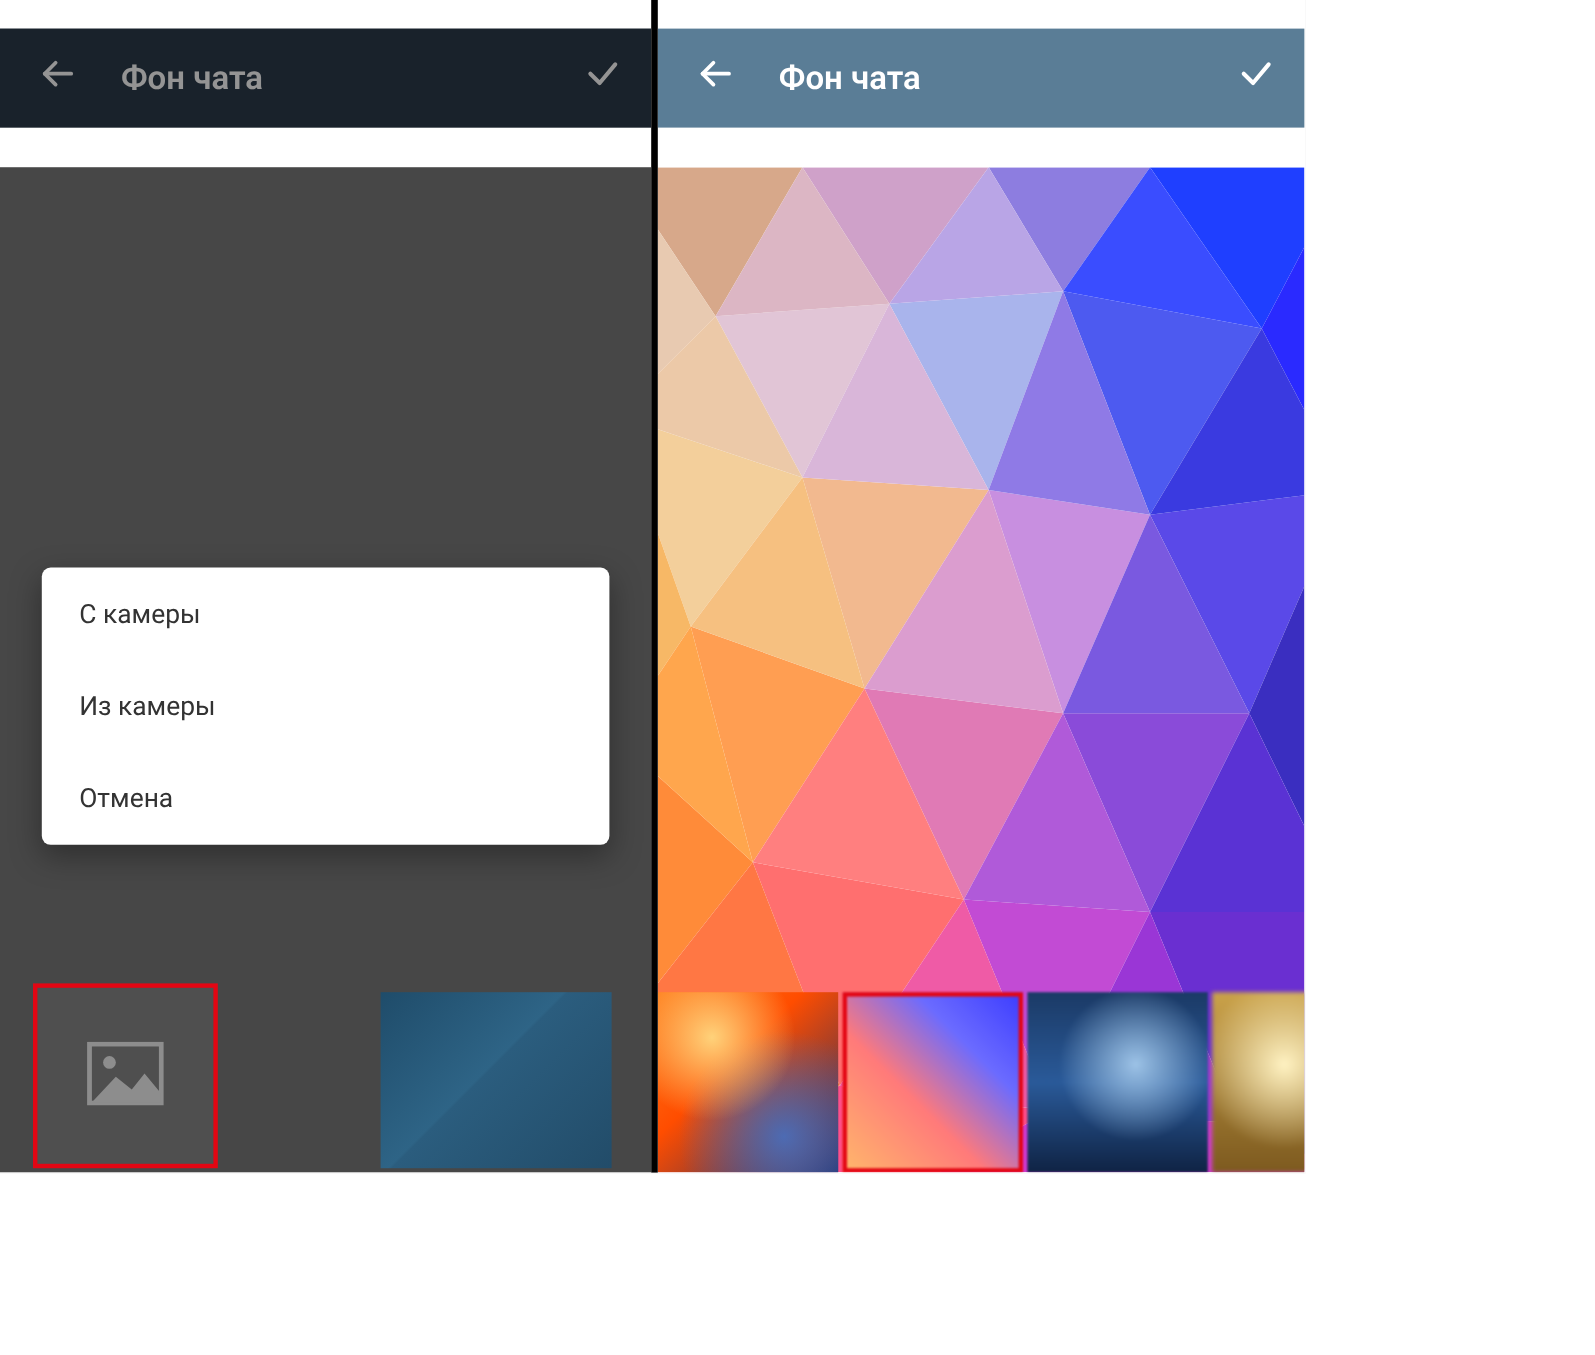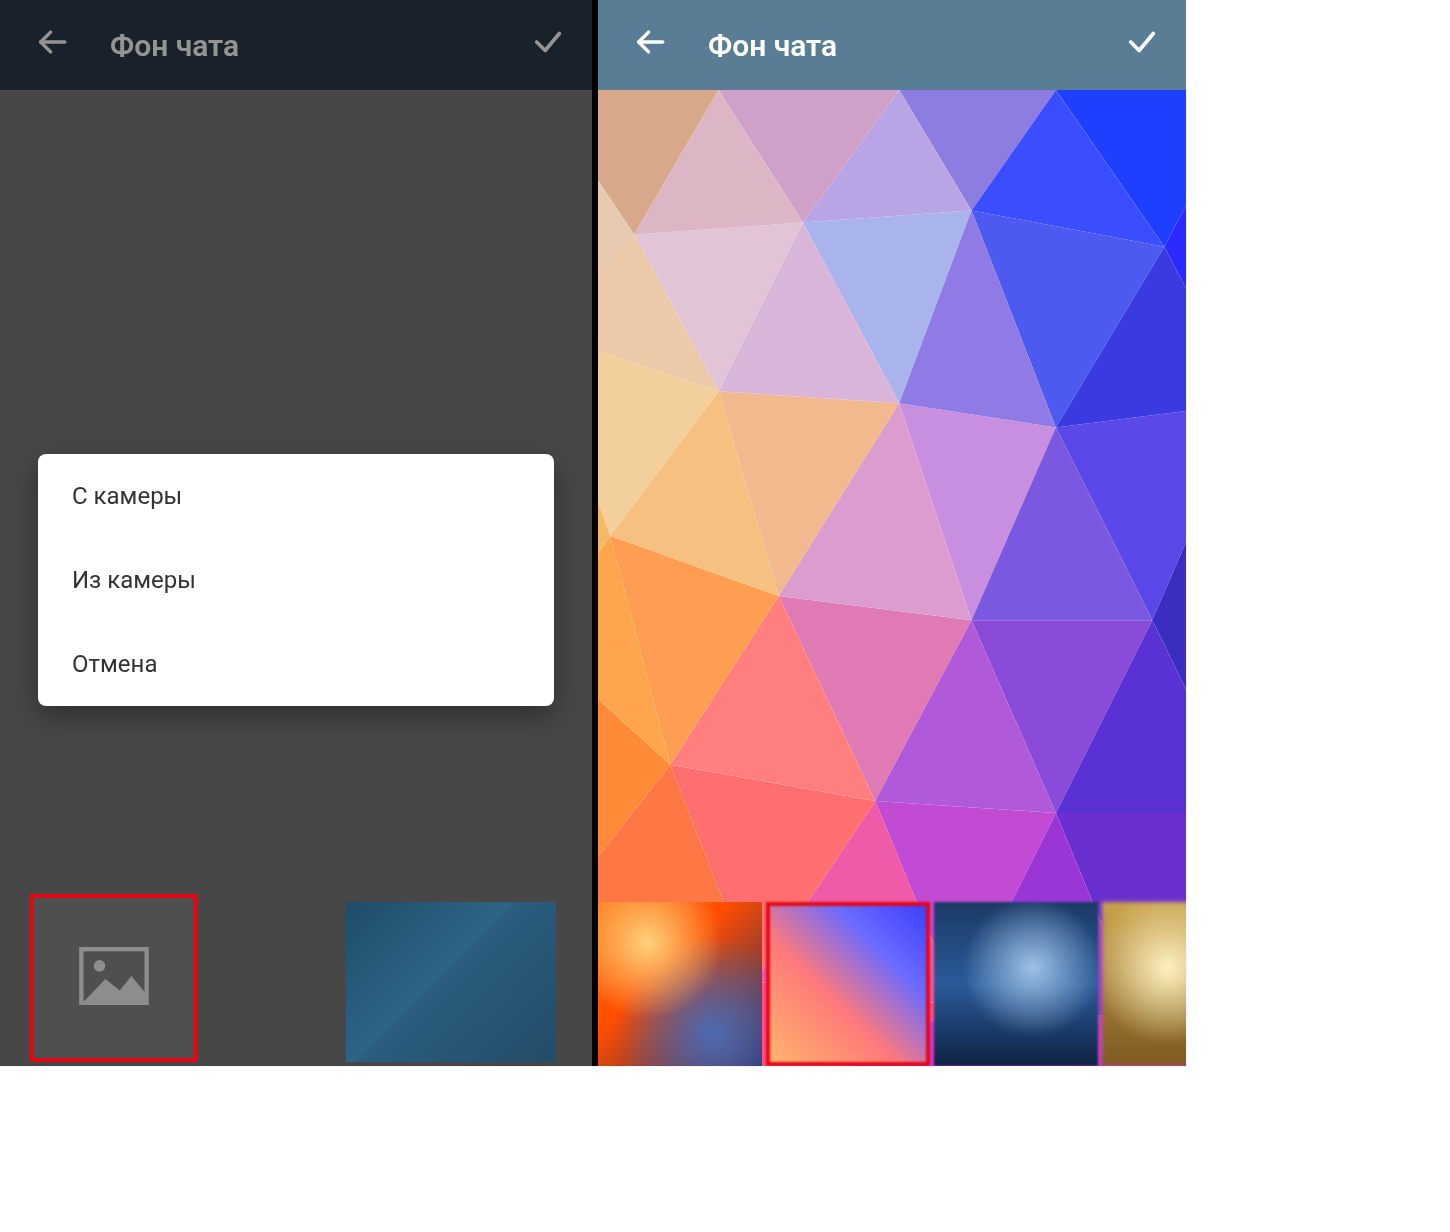--- a/index.html
+++ b/index.html
@@ -30,36 +30,38 @@
   
   .appbar {
     height: 90px;
     display: flex;
     align-items: center;
     padding: 0 20px 0 28px;
     color: #fff;
     font-size: 30px;
     font-weight: 600;
     gap: 34px;
+    margin-top: 26px;
   }
   .left .appbar  { background: #2c3b4a; }
   .right .appbar { background: #5a7d96; }
   .appbar-title { flex: 1; }
   .icon-btn {
     width: 48px; height: 48px;
     display: flex; align-items: center; justify-content: center;
     color: #fff;
   }
   .icon-btn svg { width: 34px; height: 34px; stroke: #fff; }
 
   
   .preview {
     flex: 1;
     position: relative;
     overflow: hidden;
+    margin-top: 36px;
   }
   .left .preview { background: #7a7a7a; }
 
   
   .right .preview svg.poly-bg { width: 100%; height: 100%; display: block; }
 
   
   .thumbs {
     position: absolute;
     left: 0; right: 0; bottom: 0;

